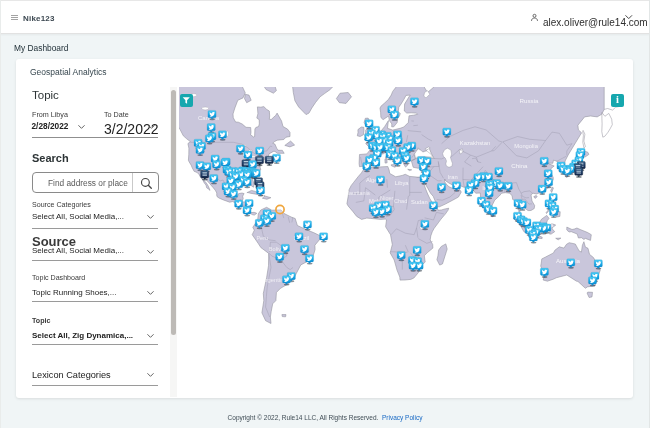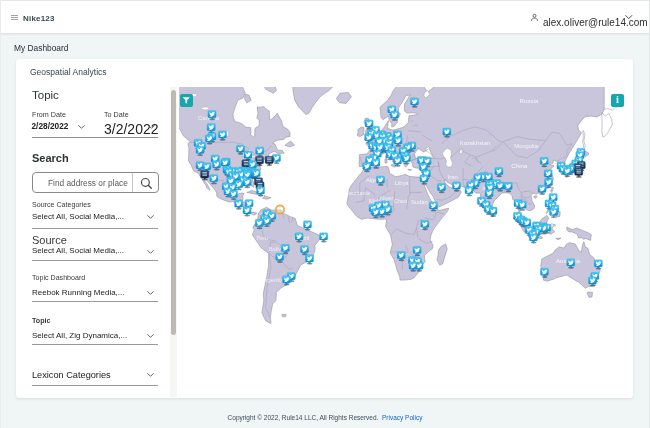--- a/index.html
+++ b/index.html
@@ -16,21 +16,21 @@
     </svg>
   <div style="position:absolute;left:543px;top:16px;font-size:10px;color:#2e2e2e">alex.oliver@rule14.com</div>
   <svg width="7.5" height="4.5" viewBox="0 0 10 6" style="position:absolute;left:625.25px;top:14.05px">
       <path d="M1,0.8 L5,4.8 L9,0.8" fill="none" stroke="#444" stroke-width="1.3" stroke-linecap="round" stroke-linejoin="round"></path>
     </svg>
 </div>
 <div style="position:absolute;left:14px;top:43px;font-size:8.4px;color:#23323a">My Dashboard</div>
 <div style="position:absolute;left:16px;top:59px;width:617px;height:339px;background:#fff;border-radius:3px;box-shadow:0 1px 3px rgba(0,0,0,0.10)"></div>
 <div style="position:absolute;left:30px;top:67.3px;font-size:8.5px;color:#37474f">Geospatial Analytics</div>
 <div style="position:absolute;left:32px;top:89px;font-size:11.5px;color:#2d3436;font-weight:normal;letter-spacing:0;white-space:nowrap">Topic</div>
-<div style="position:absolute;left:32px;top:109.5px;font-size:7.2px;color:#3a3a3a;font-weight:normal;letter-spacing:0;white-space:nowrap">From Date</div>
+<div style="position:absolute;left:32px;top:109.5px;font-size:7.2px;color:#3a3a3a;font-weight:normal;letter-spacing:0;white-space:nowrap">From Libya</div>
 <div style="position:absolute;left:104px;top:109.5px;font-size:7.2px;color:#3a3a3a;font-weight:normal;letter-spacing:0;white-space:nowrap">To Date</div>
 <div style="position:absolute;left:31.5px;top:121px;font-size:8.3px;color:#222;font-weight:bold;letter-spacing:0;white-space:nowrap">2/28/2022</div>
 <div style="position:absolute;left:104px;top:121px;font-size:14px;color:#222;font-weight:normal;letter-spacing:0;white-space:nowrap">3/2/2022</div>
 <svg width="7.0" height="4.199999999999999" viewBox="0 0 10 6" style="position:absolute;left:77.5px;top:124.60000000000001px">
     <path d="M1,0.8 L5,4.8 L9,0.8" fill="none" stroke="#555" stroke-width="1.3" stroke-linecap="round" stroke-linejoin="round"></path>
   </svg>
 <svg width="7.0" height="4.199999999999999" viewBox="0 0 10 6" style="position:absolute;left:147.5px;top:124.60000000000001px">
     <path d="M1,0.8 L5,4.8 L9,0.8" fill="none" stroke="#555" stroke-width="1.3" stroke-linecap="round" stroke-linejoin="round"></path>
   </svg>
 <div style="position:absolute;left:31.5px;top:137px;width:126.5px;height:1px;background:#8f8f8f"></div>
@@ -41,34 +41,34 @@
 <svg width="13" height="13" viewBox="0 0 13 13" style="position:absolute;left:139.5px;top:176.5px">
     <circle cx="5.4" cy="5.4" r="3.9" fill="none" stroke="#454545" stroke-width="1.15"></circle>
     <line x1="8.3" y1="8.3" x2="11.3" y2="11.3" stroke="#454545" stroke-width="1.3" stroke-linecap="round"></line>
   </svg>
 <div style="position:absolute;left:32px;top:201px;font-size:7.1px;color:#3a3a3a;font-weight:normal;letter-spacing:0;white-space:nowrap">Source Categories</div>
 <div style="position:absolute;left:32px;top:211.5px;font-size:8.0px;color:#222;font-weight:normal;letter-spacing:0;white-space:nowrap">Select All, Social Media,...</div>
 <svg width="7.0" height="4.199999999999999" viewBox="0 0 10 6" style="position:absolute;left:147.3px;top:215.20000000000002px">
     <path d="M1,0.8 L5,4.8 L9,0.8" fill="none" stroke="#555" stroke-width="1.3" stroke-linecap="round" stroke-linejoin="round"></path>
   </svg>
 <div style="position:absolute;left:31.5px;top:228px;width:126.5px;height:1px;background:#9a9a9a"></div>
-<div style="position:absolute;left:32px;top:234px;font-size:11px;color:#3a3a3a;font-weight:normal;letter-spacing:0;white-space:nowrap">Source</div>
+<div style="position:absolute;left:32px;top:234px;font-size:13px;color:#3a3a3a;font-weight:bold;letter-spacing:0;white-space:nowrap">Source</div>
 <div style="position:absolute;left:32px;top:246.0px;font-size:8.0px;color:#222;font-weight:normal;letter-spacing:0;white-space:nowrap">Select All, Social Media,...</div>
 <svg width="7.0" height="4.199999999999999" viewBox="0 0 10 6" style="position:absolute;left:147.3px;top:249.70000000000002px">
     <path d="M1,0.8 L5,4.8 L9,0.8" fill="none" stroke="#555" stroke-width="1.3" stroke-linecap="round" stroke-linejoin="round"></path>
   </svg>
 <div style="position:absolute;left:31.5px;top:260px;width:126.5px;height:1px;background:#9a9a9a"></div>
 <div style="position:absolute;left:32px;top:274.4px;font-size:7.1px;color:#3a3a3a;font-weight:normal;letter-spacing:0;white-space:nowrap">Topic Dashboard</div>
-<div style="position:absolute;left:32px;top:287.6px;font-size:8.0px;color:#222;font-weight:normal;letter-spacing:0;white-space:nowrap">Reebok Running Media,...</div>
+<div style="position:absolute;left:32px;top:287.6px;font-size:8.0px;color:#222;font-weight:normal;letter-spacing:0;white-space:nowrap">Topic Running Shoes,...</div>
 <svg width="7.0" height="4.199999999999999" viewBox="0 0 10 6" style="position:absolute;left:147.3px;top:291.09999999999997px">
     <path d="M1,0.8 L5,4.8 L9,0.8" fill="none" stroke="#555" stroke-width="1.3" stroke-linecap="round" stroke-linejoin="round"></path>
   </svg>
 <div style="position:absolute;left:31.5px;top:301.0px;width:126.5px;height:1px;background:#9a9a9a"></div>
 <div style="position:absolute;left:32px;top:317.0px;font-size:7.1px;color:#3a3a3a;font-weight:bold;letter-spacing:0;white-space:nowrap">Topic</div>
-<div style="position:absolute;left:32px;top:330.6px;font-size:8.0px;color:#222;font-weight:normal;letter-spacing:0;white-space:nowrap">Select All, Zig Dynamica,...</div>
+<div style="position:absolute;left:32px;top:330.6px;font-size:8.0px;color:#222;font-weight:bold;letter-spacing:0;white-space:nowrap">Select All, Zig Dynamica,...</div>
 <svg width="7.0" height="4.199999999999999" viewBox="0 0 10 6" style="position:absolute;left:147.3px;top:334.09999999999997px">
     <path d="M1,0.8 L5,4.8 L9,0.8" fill="none" stroke="#555" stroke-width="1.3" stroke-linecap="round" stroke-linejoin="round"></path>
   </svg>
 <div style="position:absolute;left:31.5px;top:344px;width:126.5px;height:1px;background:#9a9a9a"></div>
 <svg width="7.0" height="4.199999999999999" viewBox="0 0 10 6" style="position:absolute;left:147.3px;top:372.7px">
     <path d="M1,0.8 L5,4.8 L9,0.8" fill="none" stroke="#555" stroke-width="1.3" stroke-linecap="round" stroke-linejoin="round"></path>
   </svg>
 <div style="position:absolute;left:32px;top:369.8px;font-size:9.2px;color:#222;font-weight:normal;letter-spacing:0;white-space:nowrap">Lexicon Categories</div>
 <div style="position:absolute;left:31.5px;top:385.2px;width:126.5px;height:1px;background:#9a9a9a"></div>
 <div style="position:absolute;left:169.5px;top:87px;width:7.5px;height:310px;background:#f6f6f5"></div>

